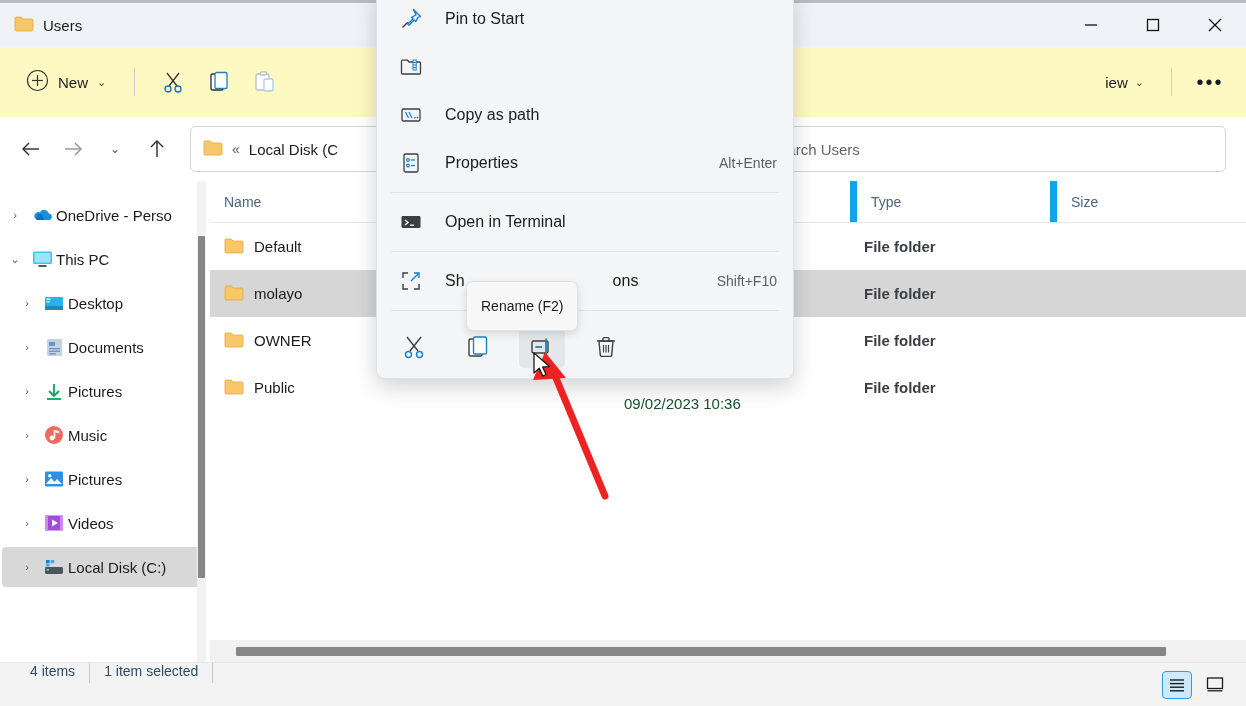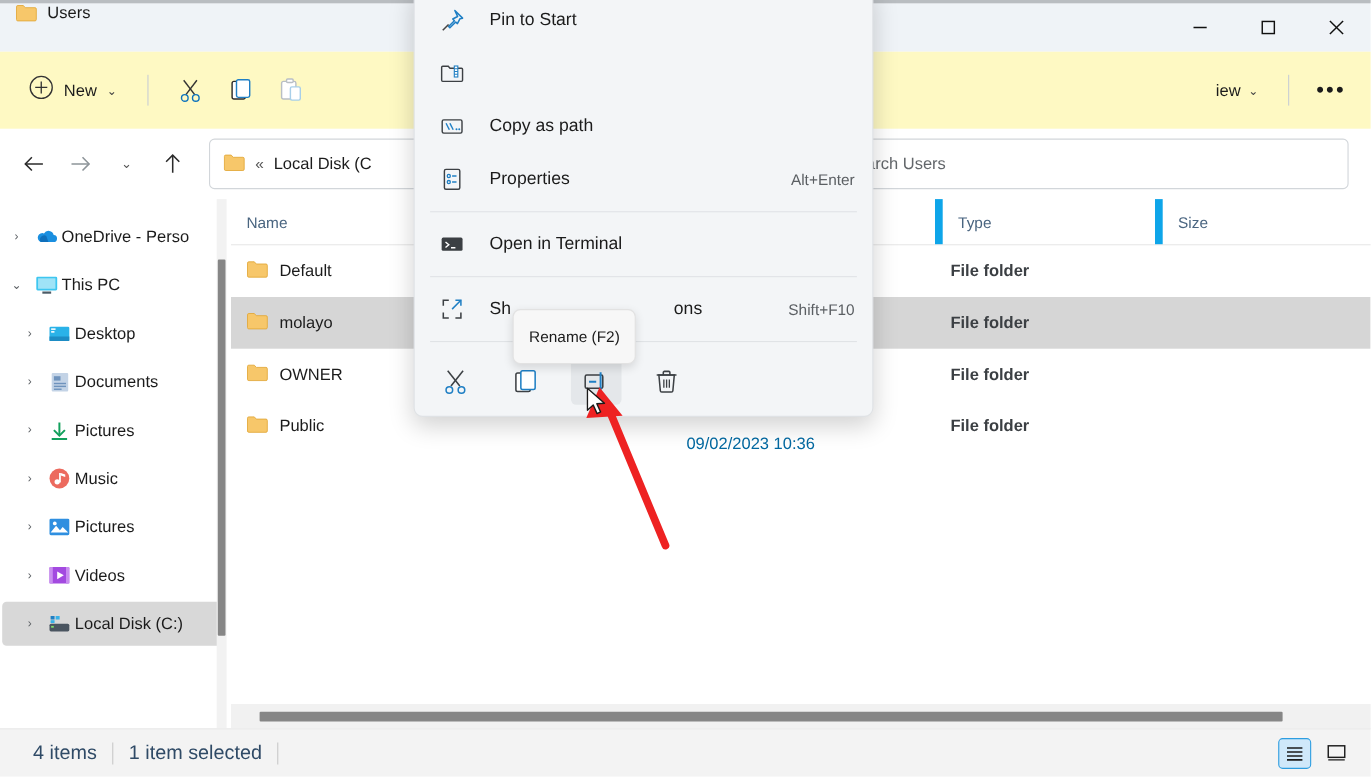--- a/index.html
+++ b/index.html
@@ -18,21 +18,21 @@
   }
 
   
   .titlebar {
     height: 47px; background: #eff3f7;
     display: flex; align-items: center;
     flex: 0 0 auto; position: relative;
     border-top: 3px solid #b9bdc1;
   }
   .tab-chip {
-    display: flex; align-items: flex-start; gap: 9px;
+    display: flex; align-items: center; gap: 9px;
     padding: 0 14px; height: 44px;
   }
   .tab-title { font-size: 15px; color: #1b1b1b; }
   .win-controls {
     position: absolute; right: 0; top: 0;
     display: flex; height: 44px;
   }
   .win-btn {
     width: 62px; height: 44px;
     display: flex; align-items: center; justify-content: center;
@@ -136,37 +136,37 @@
   .col.c-type { width: 200px; flex: 0 0 200px; }
   .col.c-size { width: 140px; flex: 0 0 140px; }
 
   .rows { flex: 1 1 auto; overflow: hidden; }
   .row {
     height: 47px; display: flex; align-items: center; font-size: 15px;
   }
   .row.selected { background: #d6d6d6; }
   .cell { padding: 0 14px; display: flex; align-items: center; gap: 10px; }
   .cell.c-name { width: 400px; flex: 0 0 400px; }
-  .cell.c-date { width: 240px; flex: 0 0 240px; color: #0369a1; margin-top: 32px; }
+  .cell.c-date { width: 240px; flex: 0 0 240px; color: #14532d; margin-top: 32px; }
   .cell.c-type { width: 200px; flex: 0 0 200px; color: #3b3f43; font-weight: bold; }
   .cell.c-size { width: 140px; flex: 0 0 140px; }
 
   .hscroll-wrap {
     height: 22px; background: #f1f1f1; flex: 0 0 auto;
     display: flex; align-items: center; padding: 0 26px;
   }
   .hscroll-thumb {
     height: 9px; background: #868686; width: 930px; border-radius: 1px;
   }
 
   
   .statusbar {
     height: 44px; background: #f3f3f3; flex: 0 0 auto;
-    display: flex; align-items: center; padding: 0 16px;
-    font-size: 18px; color: #2f4a66; gap: 0;
+    display: flex; padding: 0 16px;
+    font-size: 14px; color: #2f4a66; gap: 0;
     border-top: 1px solid #e6e6e6;
   }
   .st-item { padding: 0 14px; }
   .st-div { width: 1px; height: 20px; background: #c9c9c9; }
   .view-btns { margin-left: auto; display: flex; gap: 8px; align-items: center; }
   .view-btn {
     width: 30px; height: 28px; border-radius: 4px;
     display: flex; align-items: center; justify-content: center;
   }
   .view-btn.active { background: #cfe8fa; border: 1px solid #2d9de0; }

